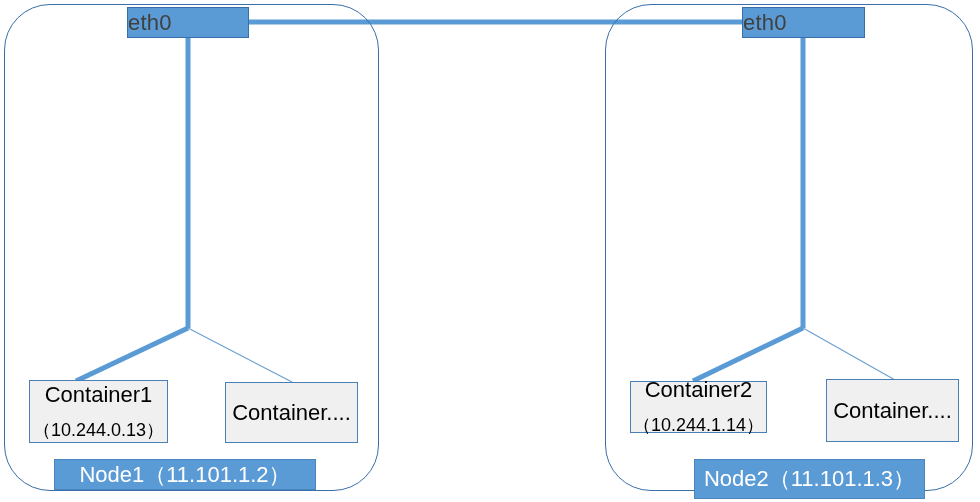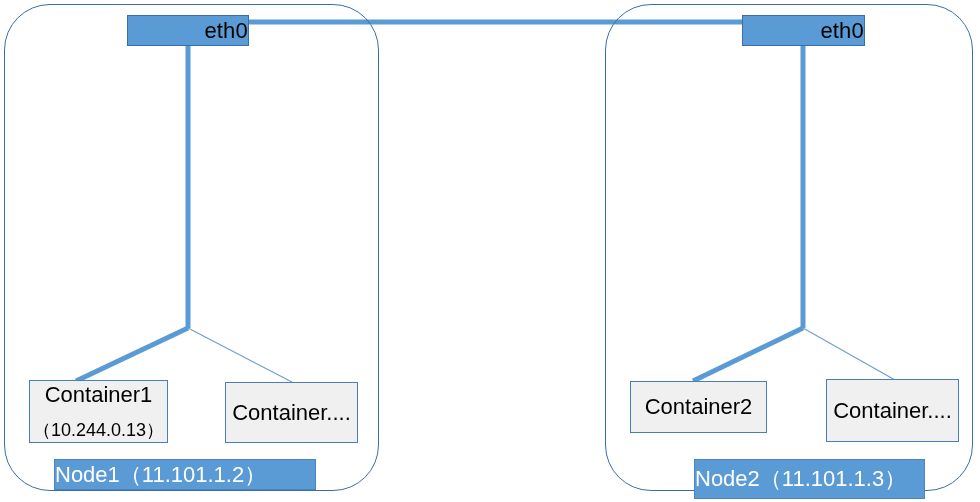--- a/index.html
+++ b/index.html
@@ -29,28 +29,27 @@
     box-sizing: border-box;
     border: 1.3px solid #3a6ea8;
     border-radius: 46px;
     background: transparent;
   }
   .eth-box {
     position: absolute;
     box-sizing: border-box;
     background: #5b9bd5;
     border: 1.2px solid #3a6ea8;
-    color: #000000;
+    color: #404040;
     display: flex;
     align-items: center;
-    justify-content: flex-end;
+    justify-content: flex-start;
     font-size: 22px;
     letter-spacing: 0.2px;
     z-index: 6;
-    margin-top: 8px;
   }
   .container-box {
     position: absolute;
     box-sizing: border-box;
     background: #f0f0f0;
     border: 1.2px solid #4a7fb5;
     color: #000000;
     display: flex;
     flex-direction: column;
     align-items: center;
@@ -74,20 +73,21 @@
     font-size: 22px;
   }
   .node-label {
     position: absolute;
     box-sizing: border-box;
     background: #5b9bd5;
     border: 1px solid #4a86bd;
     color: #ffffff;
     display: flex;
     align-items: center;
+    justify-content: center;
     font-size: 22px;
     white-space: nowrap;
     z-index: 7;
   }
 </style>
 </head>
 <body>
 
 <div id="canvas">
 
@@ -128,20 +128,21 @@
   </div>
 
   <div class="node-shell" style="left:605px; top:4px; width:368px; height:487px;"></div>
 
   <div class="eth-box" style="left:742px; top:7px; width:123px; height:31px;">
     <span>eth0</span>
   </div>
 
   <div class="container-box" style="left:630px; top:381px; width:137px; height:52px;">
     <span class="cname">Container2</span>
+    <span class="cip">（10.244.1.14）</span>
   </div>
 
   <div class="container-box single" style="left:826px; top:379px; width:133px; height:63px;">
     <span class="cname">Container....</span>
   </div>
 
   <div class="node-label" style="left:694px; top:459px; width:231px; height:40px;">
     <span>Node2（11.101.1.3）</span>
   </div>
 

